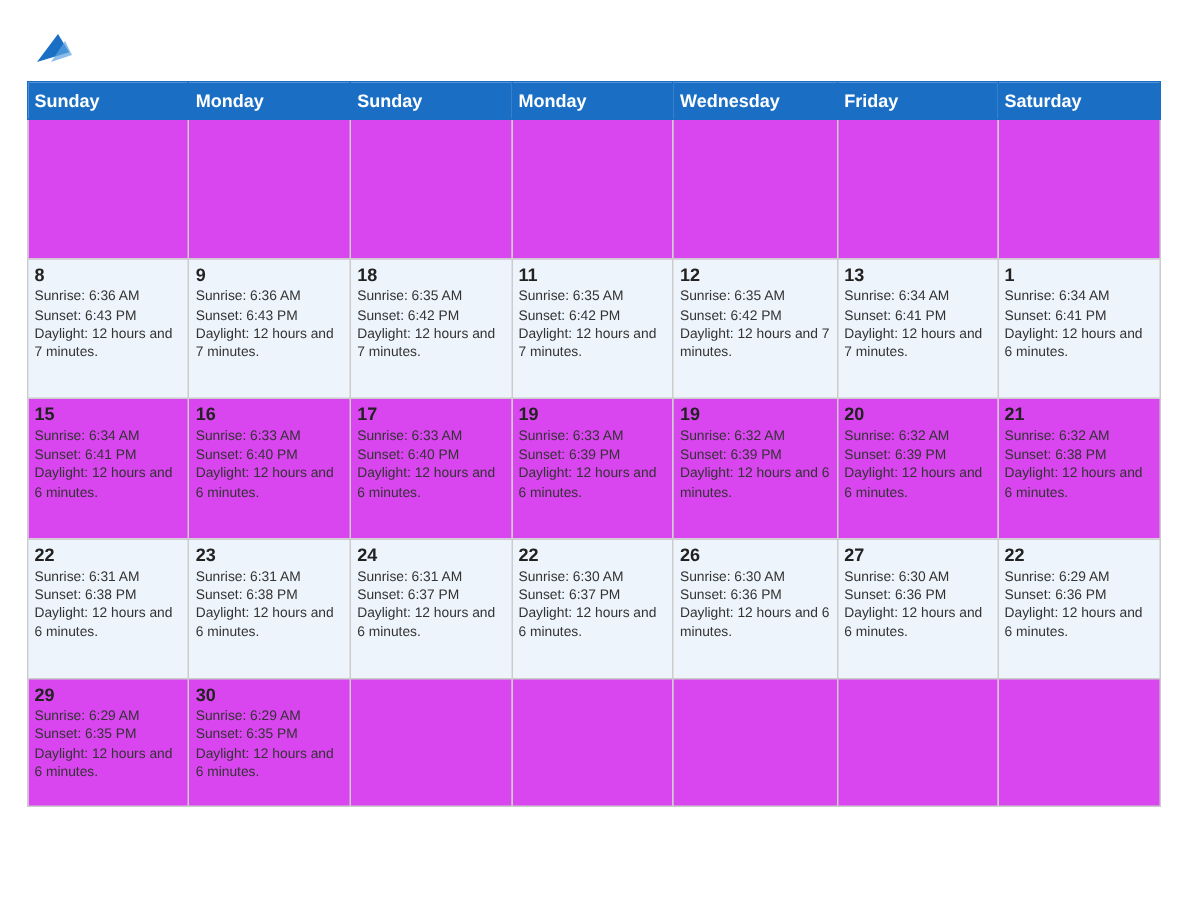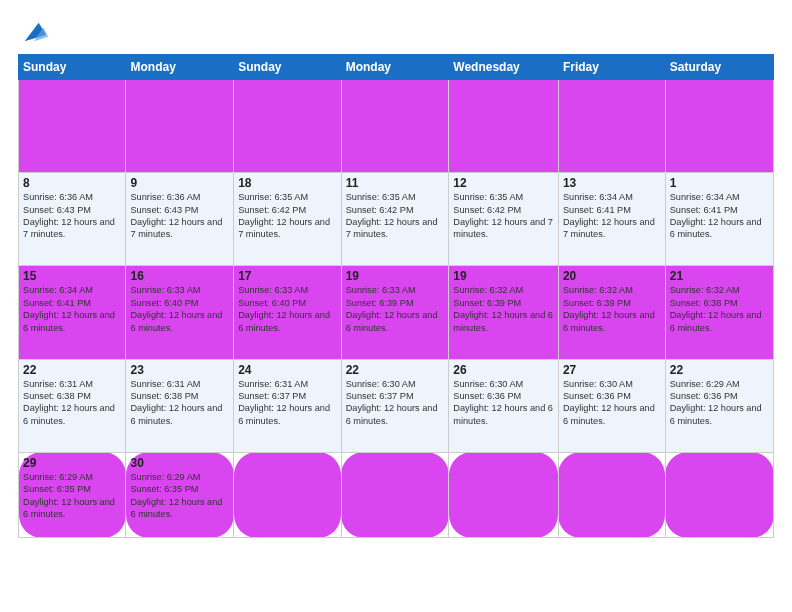--- a/index.html
+++ b/index.html
@@ -70,21 +70,20 @@
     }
     .calendar-table td {
       border: 1px solid #ccc;
       vertical-align: top;
       padding: 3px 4px;
       height: 82px;
       width: 113px;
     }
     .calendar-table tr:last-child td {
       height: 75px;
-      border-radius: 23px;
     }
     .day-num {
       font-size: 12px;
       font-weight: bold;
       color: #222;
       display: block;
       margin-bottom: 1px;
     }
     .day-info {
       font-size: 9.2px;

